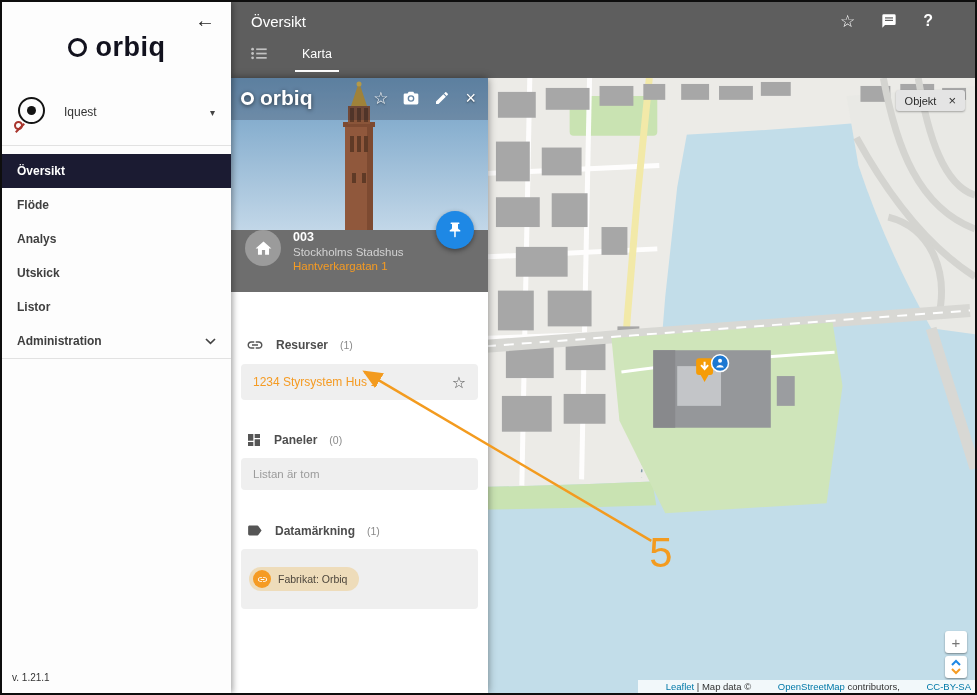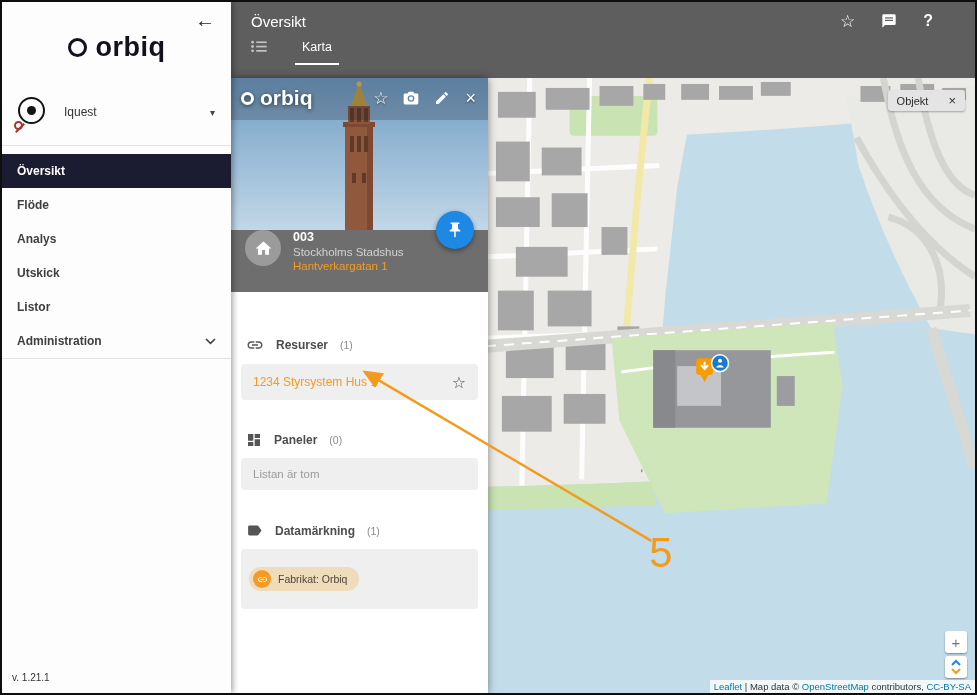--- a/index.html
+++ b/index.html
@@ -27,36 +27,36 @@
   .nav-item .chev { margin-left:auto; display:flex; }
   .version { margin-top:auto; text-align:left; padding:10px; font-size:10px; color:#333; }
 
   
   .main { flex:1; position:relative; display:flex; flex-direction:column; background:#9e9e9e; min-width:0; }
   .header { height:38px; background:#5e5e5e; display:flex; align-items:center; padding:0 20px; color:#fff; flex:none; }
   .header-title { font-size:15px; }
   .header-icons { margin-left:auto; display:flex; align-items:center; gap:26px; padding-right:22px; }
   .hicon { color:#fff; font-size:17px; cursor:pointer; line-height:1; display:flex; align-items:center; }
   .help { font-size:16px; font-weight:bold; }
-  .tabbar { height:38px; background:#5e5e5e; display:flex; align-items:flex-start; padding:0 20px; gap:28px; flex:none; }
+  .tabbar { height:38px; background:#5e5e5e; display:flex; align-items:center; padding:0 20px; gap:28px; flex:none; }
   .list-icon { margin-bottom:12px; display:flex; cursor:pointer; }
   .tab { color:#fff; font-size:12.5px; padding:0 7px 9px; border-bottom:2.5px solid #fff; cursor:pointer; }
 
   .content-area { position:relative; flex:1; min-height:0; }
   .map { position:absolute; inset:0; cursor:grab; }
   .map svg { width:100%; height:100%; display:block; }
 
-  .objekt-chip { position:absolute; top:12px; right:10px; background:#e4e4e4; border-radius:3px; display:flex; align-items:center; gap:20px;
+  .objekt-chip { position:absolute; top:12px; right:10px; background:#e4e4e4; border-radius:3px; display:flex; align-items:center; gap:12px;
                  padding:3px 9px; font-size:11px; color:#2b2b2b; box-shadow:0 1px 2px rgba(0,0,0,.3); z-index:6; cursor:pointer; }
   .objekt-chip .x { font-size:13px; color:#333; }
   .zoom-controls { position:absolute; right:8px; bottom:15px; display:flex; flex-direction:column; gap:3px; z-index:6; }
   .zoom-btn { width:22px; height:22px; background:#fff; border-radius:3px; box-shadow:0 1px 2px rgba(0,0,0,.4);
               display:flex; align-items:center; justify-content:center; font-size:15px; color:#757575; cursor:pointer; }
   .attribution { position:absolute; right:0; bottom:0; background:rgba(255,255,255,.78); font-size:9.5px; padding:1px 4px; color:#333; z-index:6; white-space:nowrap; }
-  .attribution .link { color:#0078a8; cursor:pointer; }
+  .attribution .link { color:#0078a8; cursor:pointer;margin-left:24px; }
 
   
   .panel { position:absolute; left:0; top:0; bottom:0; width:257px; background:#fff; z-index:7;
            box-shadow:0 0 8px rgba(0,0,0,.45); display:flex; flex-direction:column; }
   .photo { position:relative; height:152px; overflow:hidden; flex:none; }
   .photo svg { width:100%; height:100%; display:block; }
   .photo-top { position:absolute; top:0; left:0; right:0; display:flex; align-items:center; padding:8px 12px 0 10px; }
   .plogo { display:flex; align-items:center; gap:6px; filter:drop-shadow(0 1px 2px rgba(0,0,0,.6)); }
   .plogo-ring { width:13px; height:13px; border:3px solid #fff; border-radius:50%; }
   .plogo-text { color:#fff; font-size:21px; font-weight:bold; }

